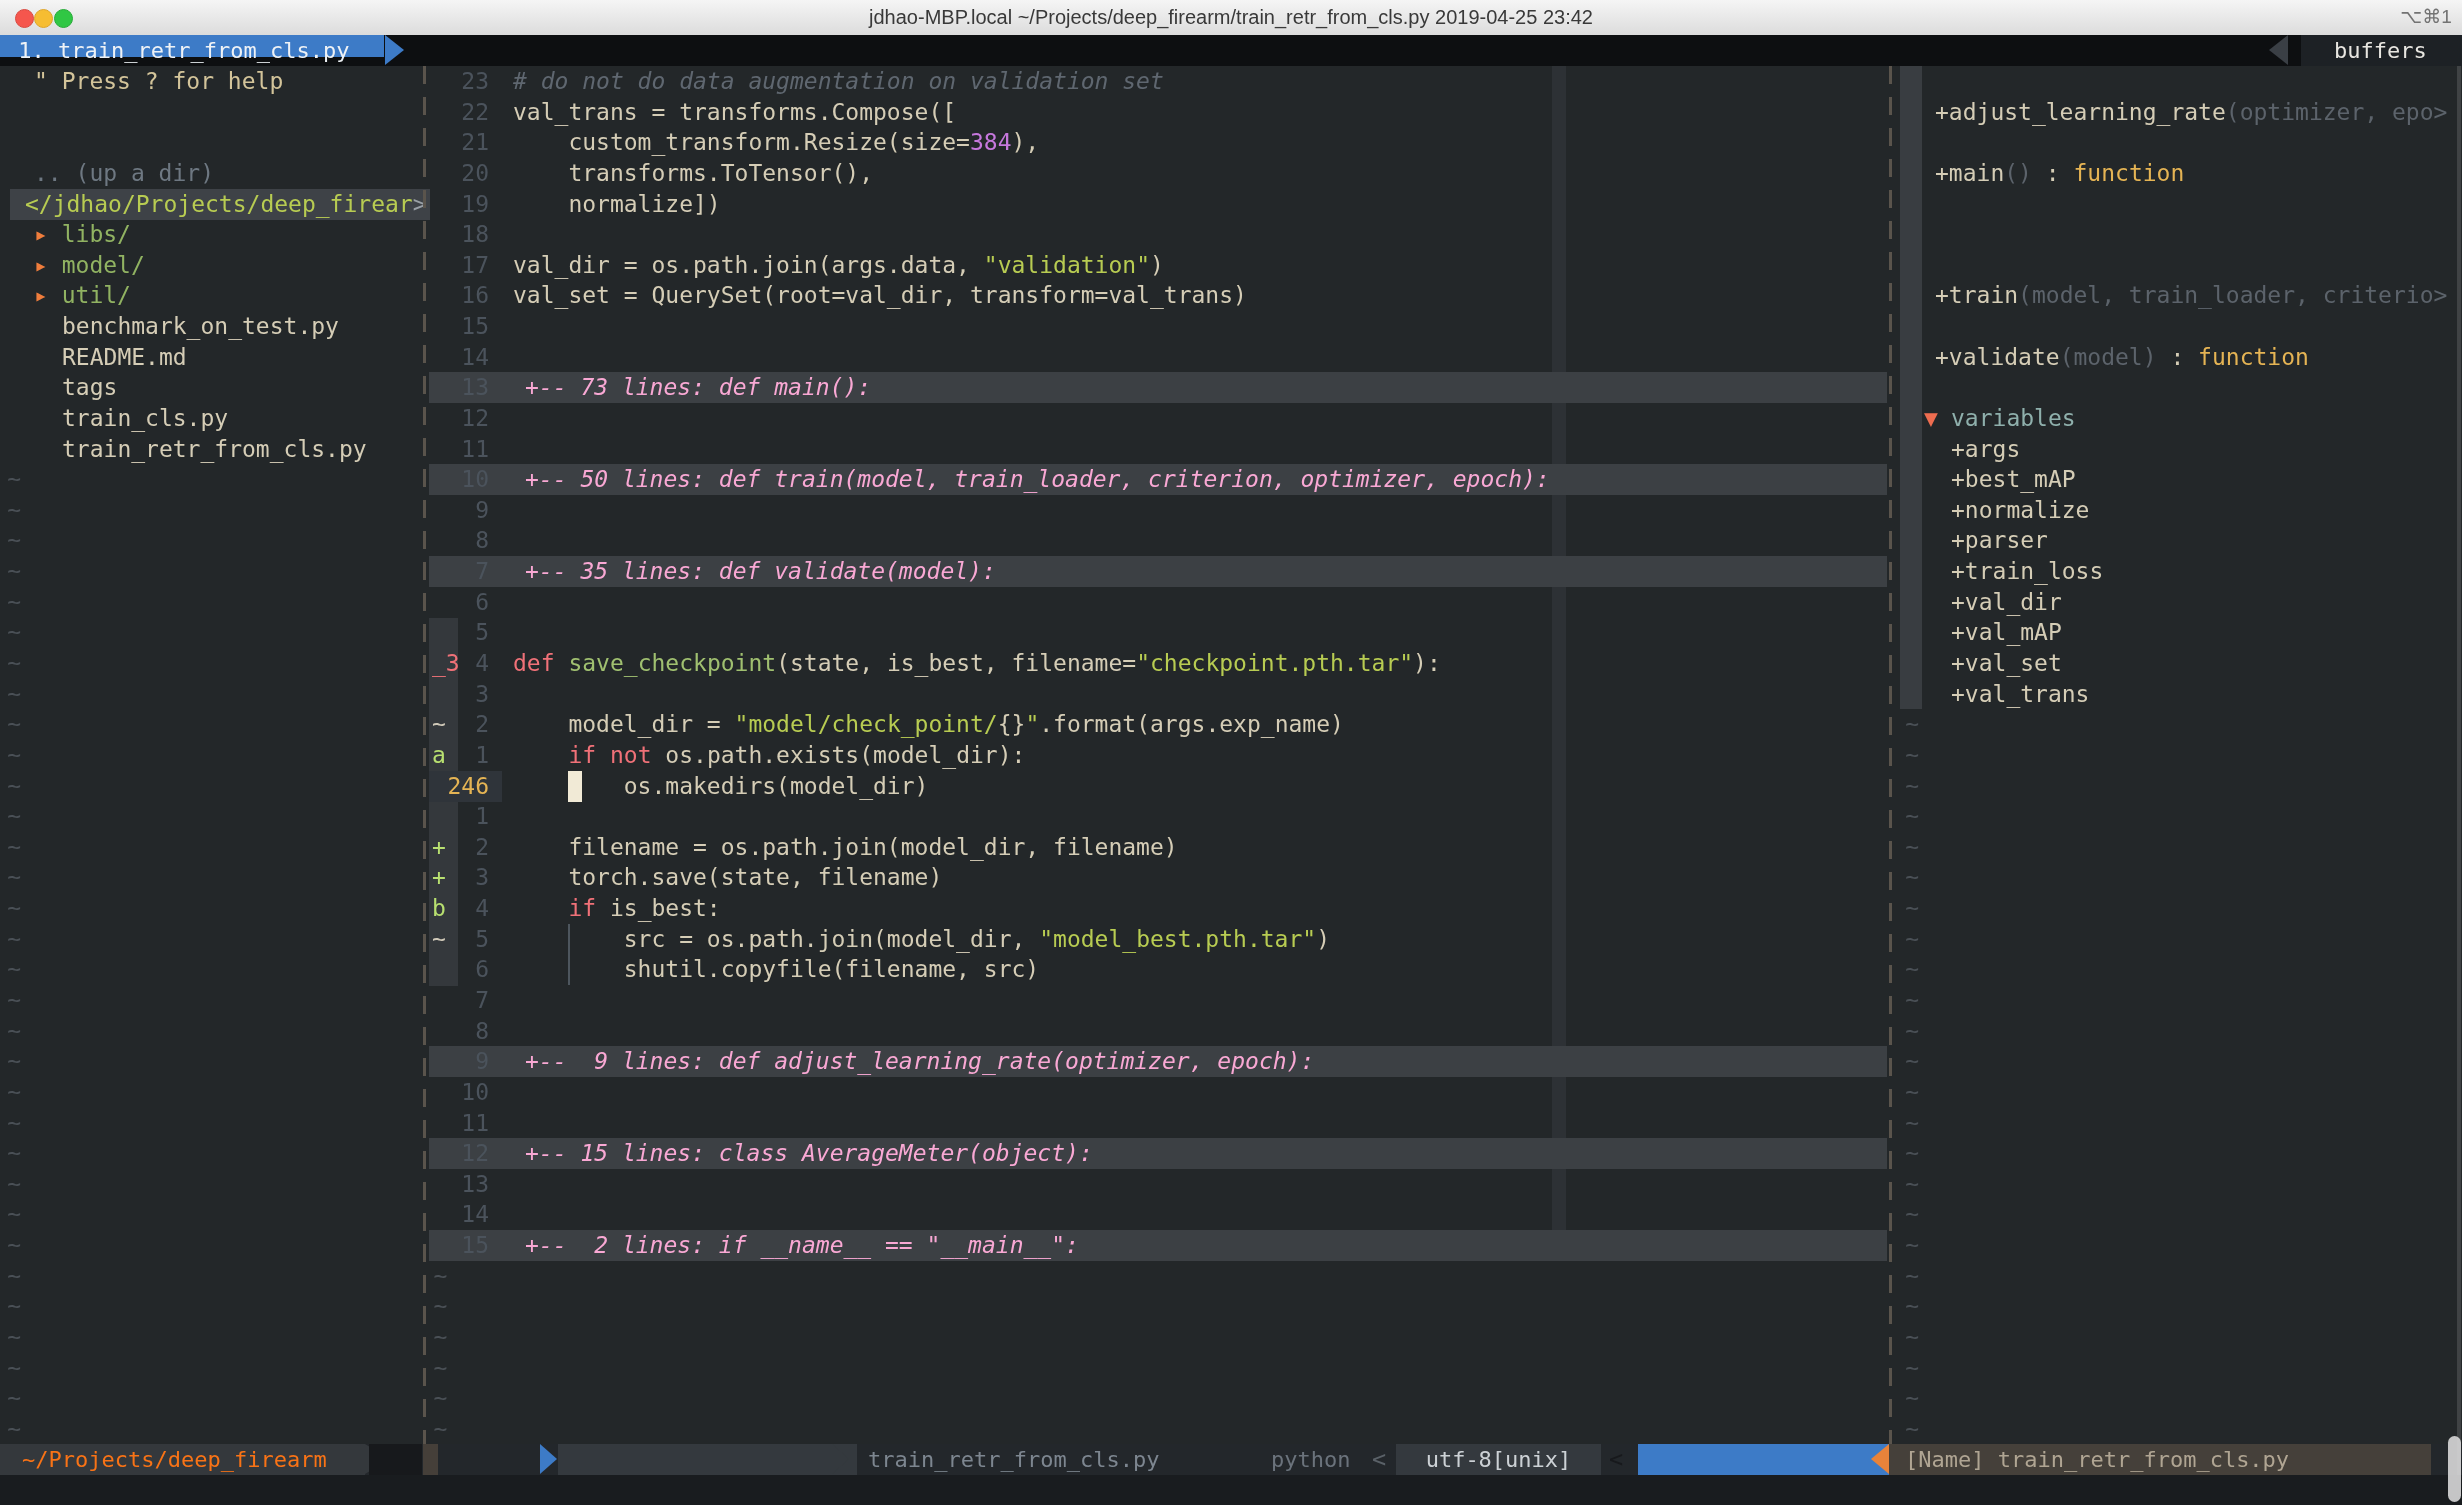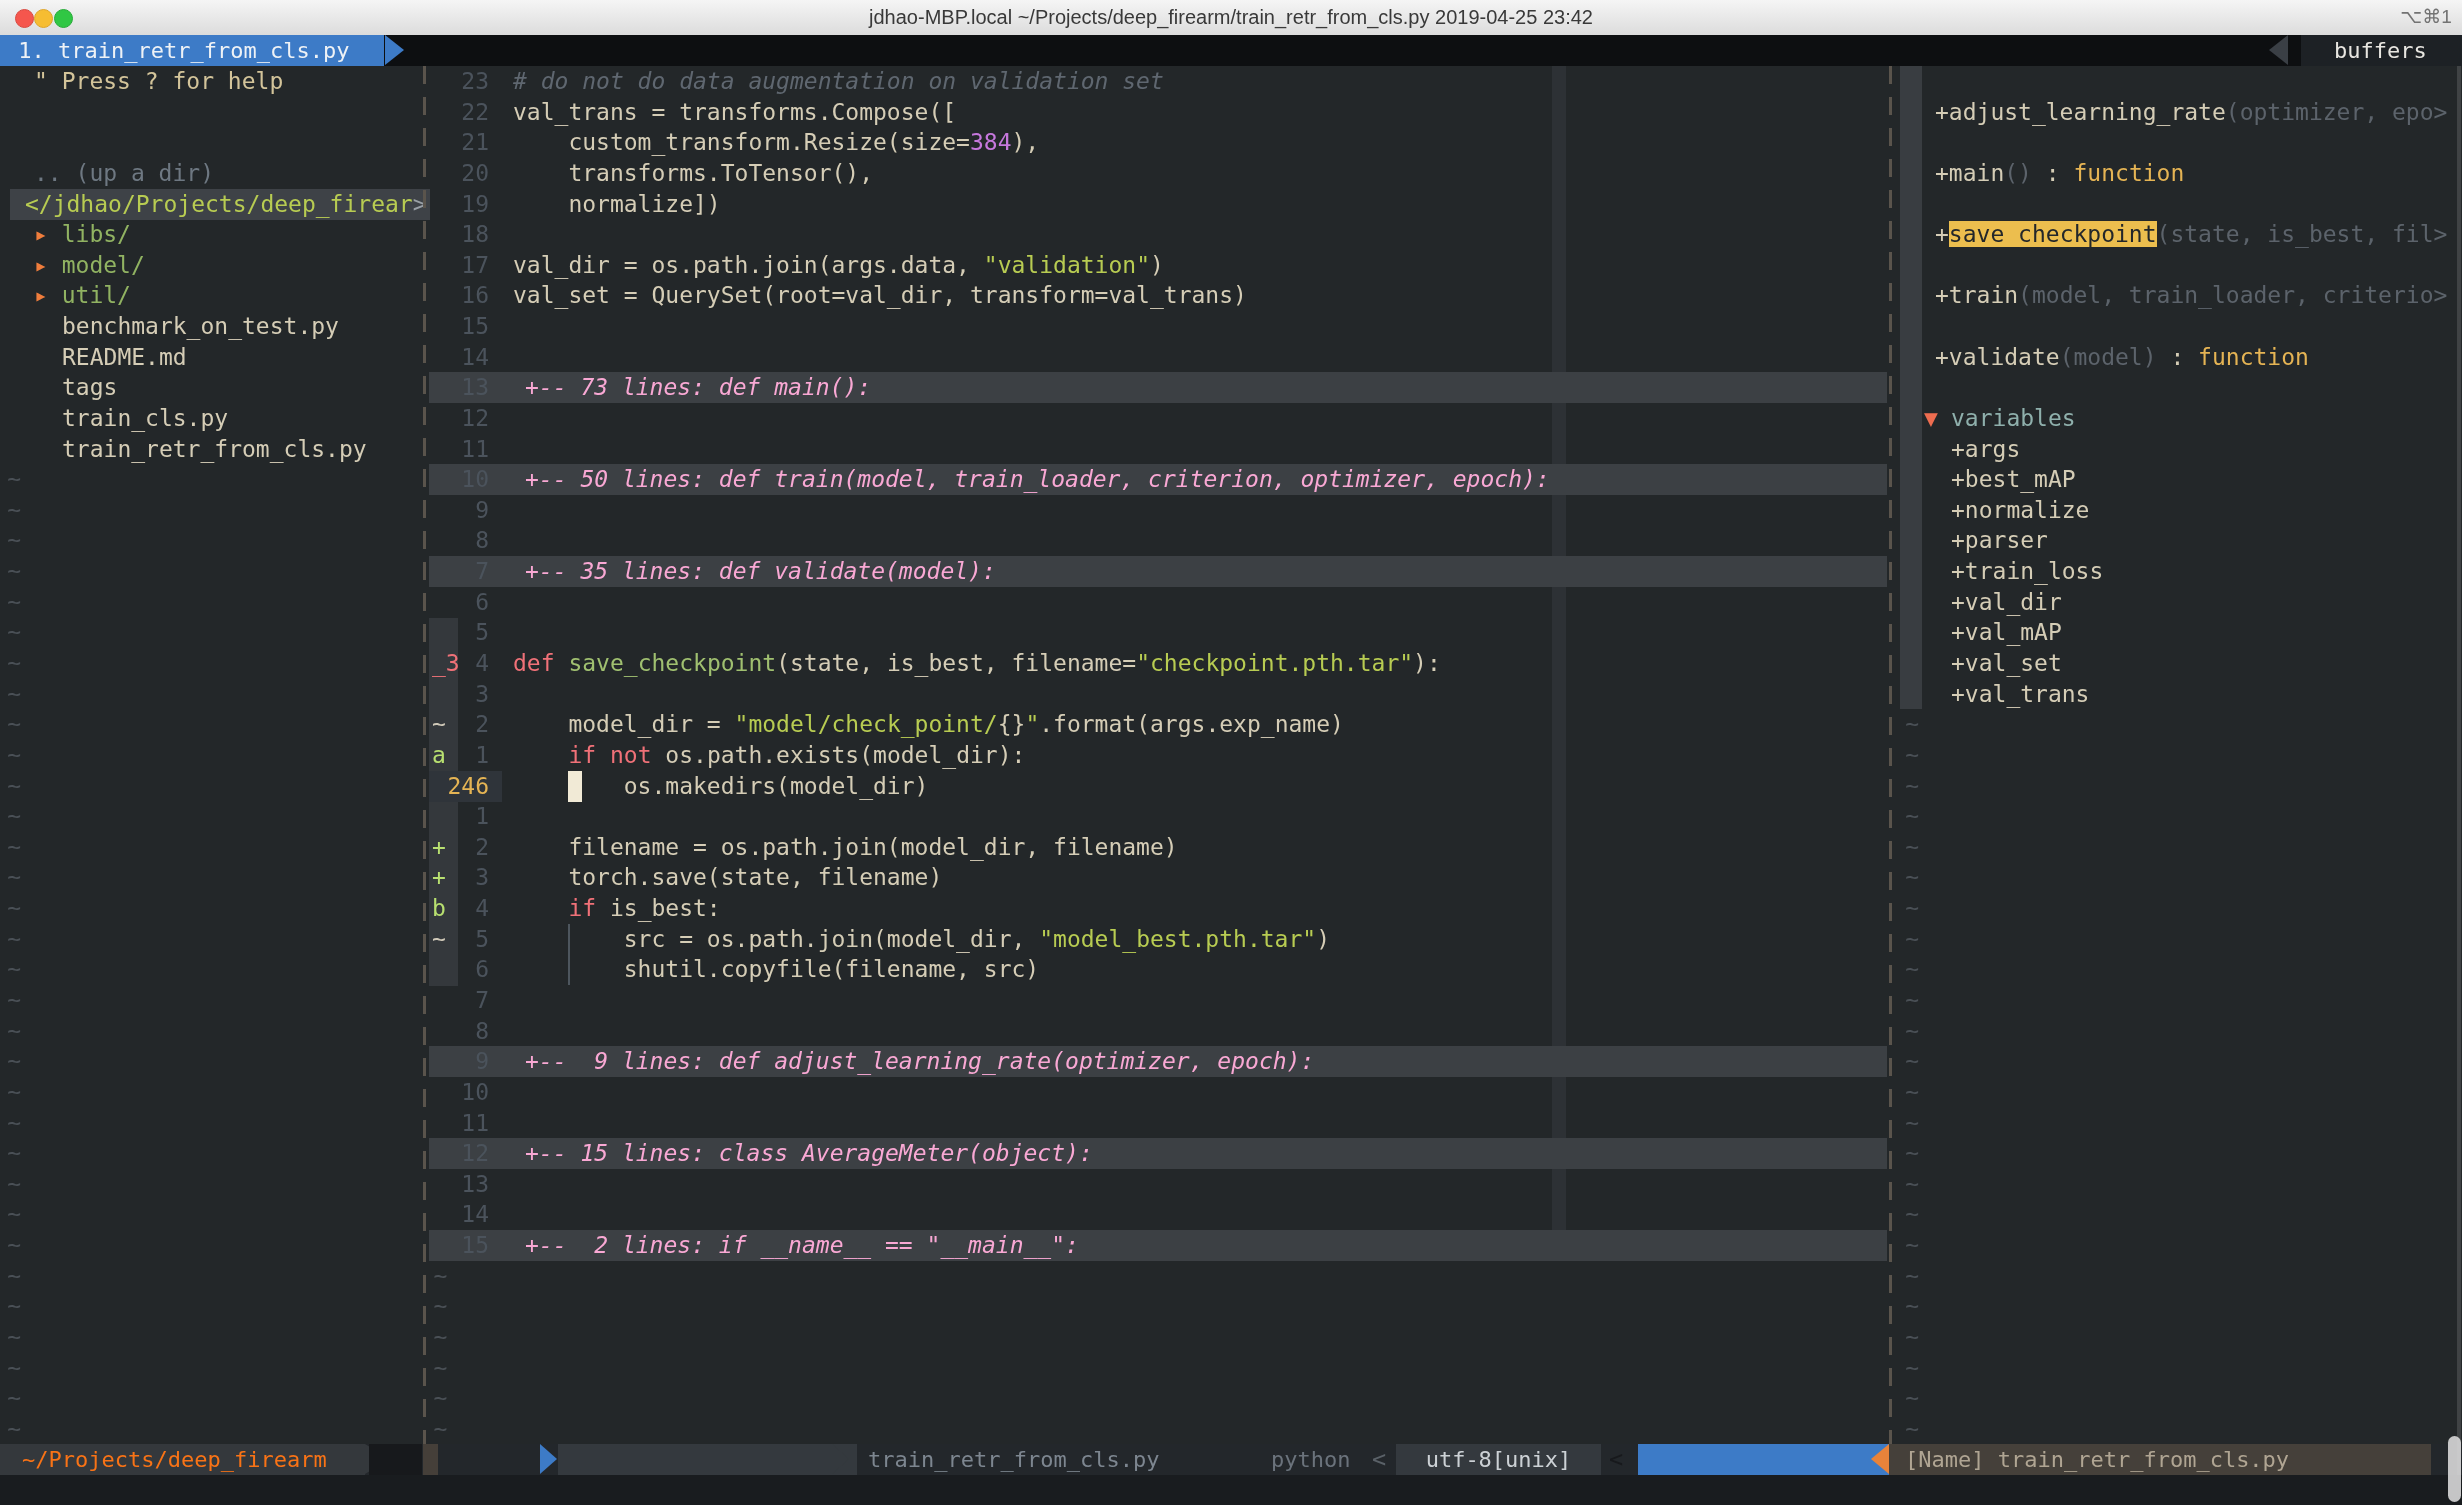--- a/index.html
+++ b/index.html
@@ -11,21 +11,21 @@
   .tl{position:absolute;top:8.8px;width:17px;height:17px;border-radius:50%;}
   #tl-close{left:14.7px;background:#f5564d;border:0.7px solid #d94a41;}
   #tl-min{left:34px;background:#f6bd32;border:0.7px solid #dfa528;}
   #tl-zoom{left:54px;background:#30c744;border:0.7px solid #27ab38;}
   #win-title{position:absolute;left:0;right:0;top:0;height:34px;line-height:34px;
     text-align:center;font-family:"Liberation Sans",sans-serif;font-size:20px;color:#393939;}
   #win-shortcut{position:absolute;right:10.3px;top:0;height:34px;line-height:34px;
     font-family:"Liberation Sans",sans-serif;font-size:19px;color:#737373;}
   
   #tabline{position:absolute;left:0;top:35px;width:2462px;height:31px;background:#0d0f11;}
-  #tab1{position:absolute;left:0;top:0;width:366px;height:31px;background:#3d7bc7;
+  #tab1{position:absolute;left:0;top:0;width:366px;height:22px;background:#3d7bc7;
     color:#eef2f6;font-size:22px;line-height:31px;padding-left:18.3px;}
   #tab1-arrow{position:absolute;left:385px;top:0;width:0;height:0;
     border-left:19px solid #3d7bc7;border-top:15.4px solid transparent;border-bottom:15.4px solid transparent;}
   #buffers-panel{position:absolute;left:2301px;right:0;top:0;height:31px;background:#1d2125;}
   #buffers-arrow{position:absolute;left:2269px;top:0;width:0;height:0;
     border-right:19px solid #3a3f45;border-top:15.4px solid transparent;border-bottom:15.4px solid transparent;}
   #buffers-label{position:absolute;left:2334px;top:0;height:31px;line-height:31px;
     color:#e8e6e1;font-size:22px;}
   
   #panes{position:absolute;left:0;top:66px;width:2462px;height:1378px;background:#232729;}
@@ -259,21 +259,20 @@
         <div class="row filler" style="top: 1256px; left: 4.4px;">~</div>
         <div class="row filler" style="top: 1287px; left: 4.4px;">~</div>
         <div class="row filler" style="top: 1317px; left: 4.4px;">~</div>
         <div class="row filler" style="top: 1348px; left: 4.4px;">~</div>
       </div>
     <div id="vsep2" class="vsep"></div>
     <div id="tagbar">
       <div id="tagstrip"></div>
     <div class="row tb-text" style="top: 31px;"><span class="seg-t">+adjust_learning_rate</span><span class="seg-g">(optimizer, epo&gt;</span></div>
         <div class="row tb-text" style="top: 92px;"><span class="seg-t">+main</span><span class="seg-g">()</span><span class="seg-t"> : </span><span class="seg-o">function</span></div>
-        <div class="row tb-text" style="top: 153px;"><span class="seg-t">+</span><span class="seg-hl">save_checkpoint</span><span class="seg-g">(state, is_best, fil&gt;</span></div>
         <div class="row tb-text" style="top: 214px;"><span class="seg-t">+train</span><span class="seg-g">(model, train_loader, criterio&gt;</span></div>
         <div class="row tb-text" style="top: 276px;"><span class="seg-t">+validate</span><span class="seg-g">(model)</span><span class="seg-t"> : </span><span class="seg-o">function</span></div>
         <div class="row tb-tri" style="top: 337px;">▼</div>
         <div class="row tb-var" style="top: 337px;">variables</div>
         <div class="row tb-text tb-nested" style="top: 368px;"><span class="seg-t">+args</span></div>
         <div class="row tb-text tb-nested" style="top: 398px;"><span class="seg-t">+best_mAP</span></div>
         <div class="row tb-text tb-nested" style="top: 429px;"><span class="seg-t">+normalize</span></div>
         <div class="row tb-text tb-nested" style="top: 459px;"><span class="seg-t">+parser</span></div>
         <div class="row tb-text tb-nested" style="top: 490px;"><span class="seg-t">+train_loss</span></div>
         <div class="row tb-text tb-nested" style="top: 521px;"><span class="seg-t">+val_dir</span></div>

